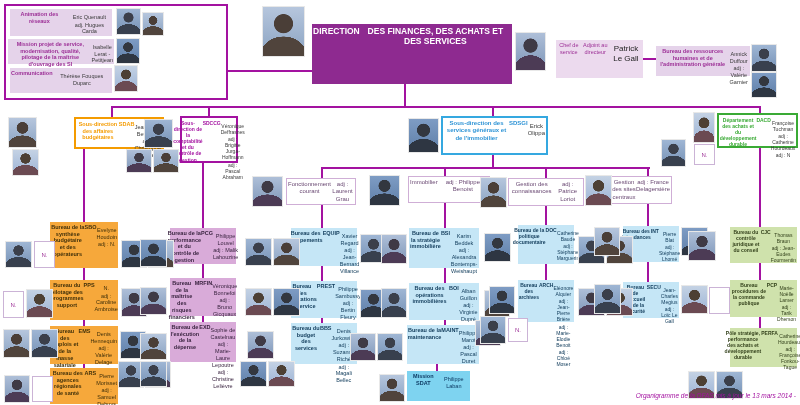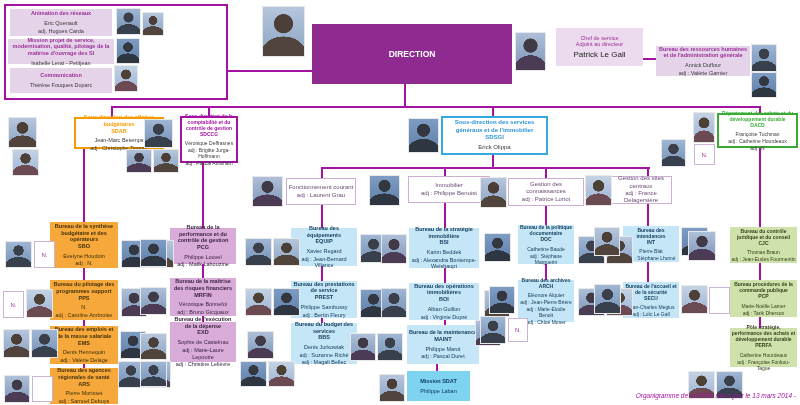--- a/index.html
+++ b/index.html
@@ -1,20 +1,20 @@
 <!DOCTYPE html>
 <html><head>
 <meta charset="utf-8">
 <style>
   html,body{margin:0;padding:0;background:#fff;}
   #stage{position:relative;width:800px;height:405px;background:#fff;overflow:hidden;
          font-family:"Liberation Sans",sans-serif;}
   .line{position:absolute;background:#a312a0;}
   .node{position:absolute;box-sizing:border-box;text-align:center;line-height:1.22;
-        font-size:5.5px;color:#3a3a3a;padding:2px 1px;display:flex;flex-direction:column;justify-content:center;}
+        font-size:5.5px;color:#3a3a3a;padding:2px 1px;display:flex;flex-direction:row;justify-content:center;}
   .node .nt{font-weight:bold;}
   .node .nc{font-weight:bold;}
   .node .np{margin-top:2px;}
   .node .np div{margin-top:1px;}
   
   .outer{position:absolute;border:2px solid #a312a0;background:#fff;}
   .lav{background:#e5d3ea;}
   .lav .nt{color:#9c2f96;}
   .dir{background:#8e2a90;color:#fff;}
   .dir .l1{font-weight:bold;font-size:8.5px;}
@@ -102,23 +102,24 @@
   </div>
   <div class="node lav" style="left:10px;top:68px;width:102px;height:25px">
     <span class="nt">Communication</span>
     <span class="np">
         <div>Thérèse Fouques Duparc</div>
       </span>
   </div>
 
   <div class="node dir" style="left:312px;top:24px;width:200px;height:60px">
     <span class="l1">DIRECTION</span>
-  </div>
-
-  <div class="node chef" style="left:556px;top:28px;width:87px;height:38px">
+    <span class="l1">DES FINANCES, DES ACHATS ET DES SERVICES</span>
+  </div>
+
+  <div class="node chef" style="left:556px;top:40px;width:87px;height:38px">
     <span class="r">Chef de service</span>
     <span class="r">Adjoint au directeur</span>
     <span class="nm">Patrick Le Gall</span>
   </div>
 
   <div class="node lav" style="left:656px;top:46px;width:94px;height:30px">
     <span class="nt">Bureau des ressources humaines et de l'administration générale</span>
     <span class="np">
         <div>Annick Duffour</div>
         <div>adj : Valérie Garnier</div>

